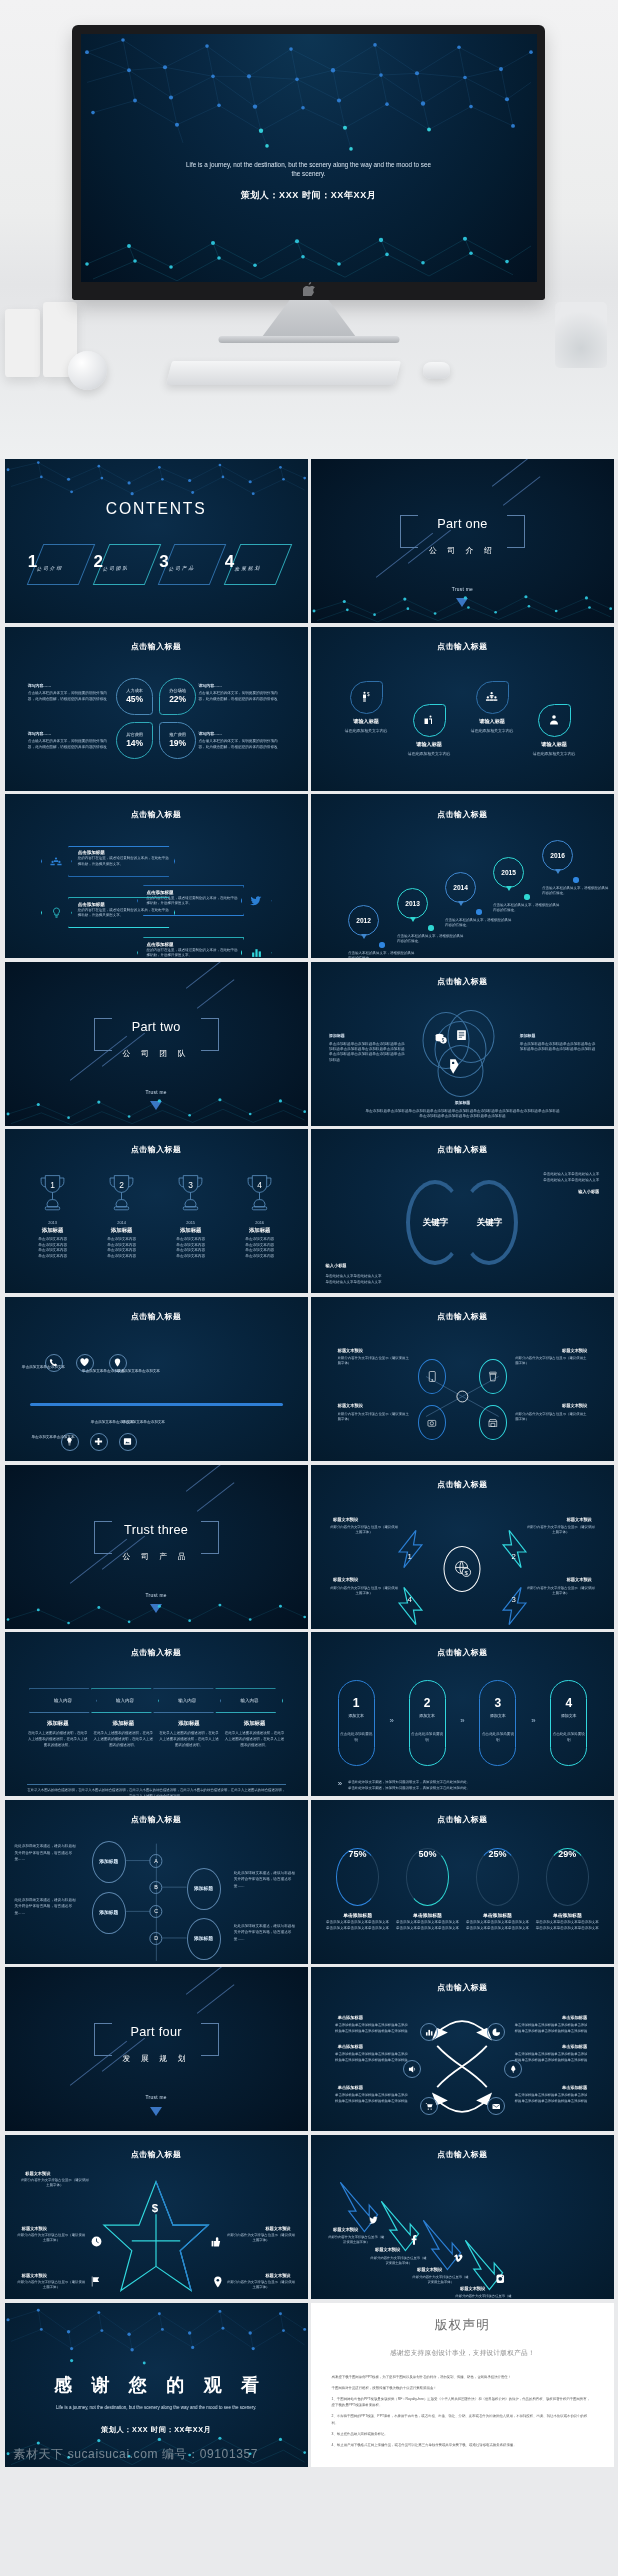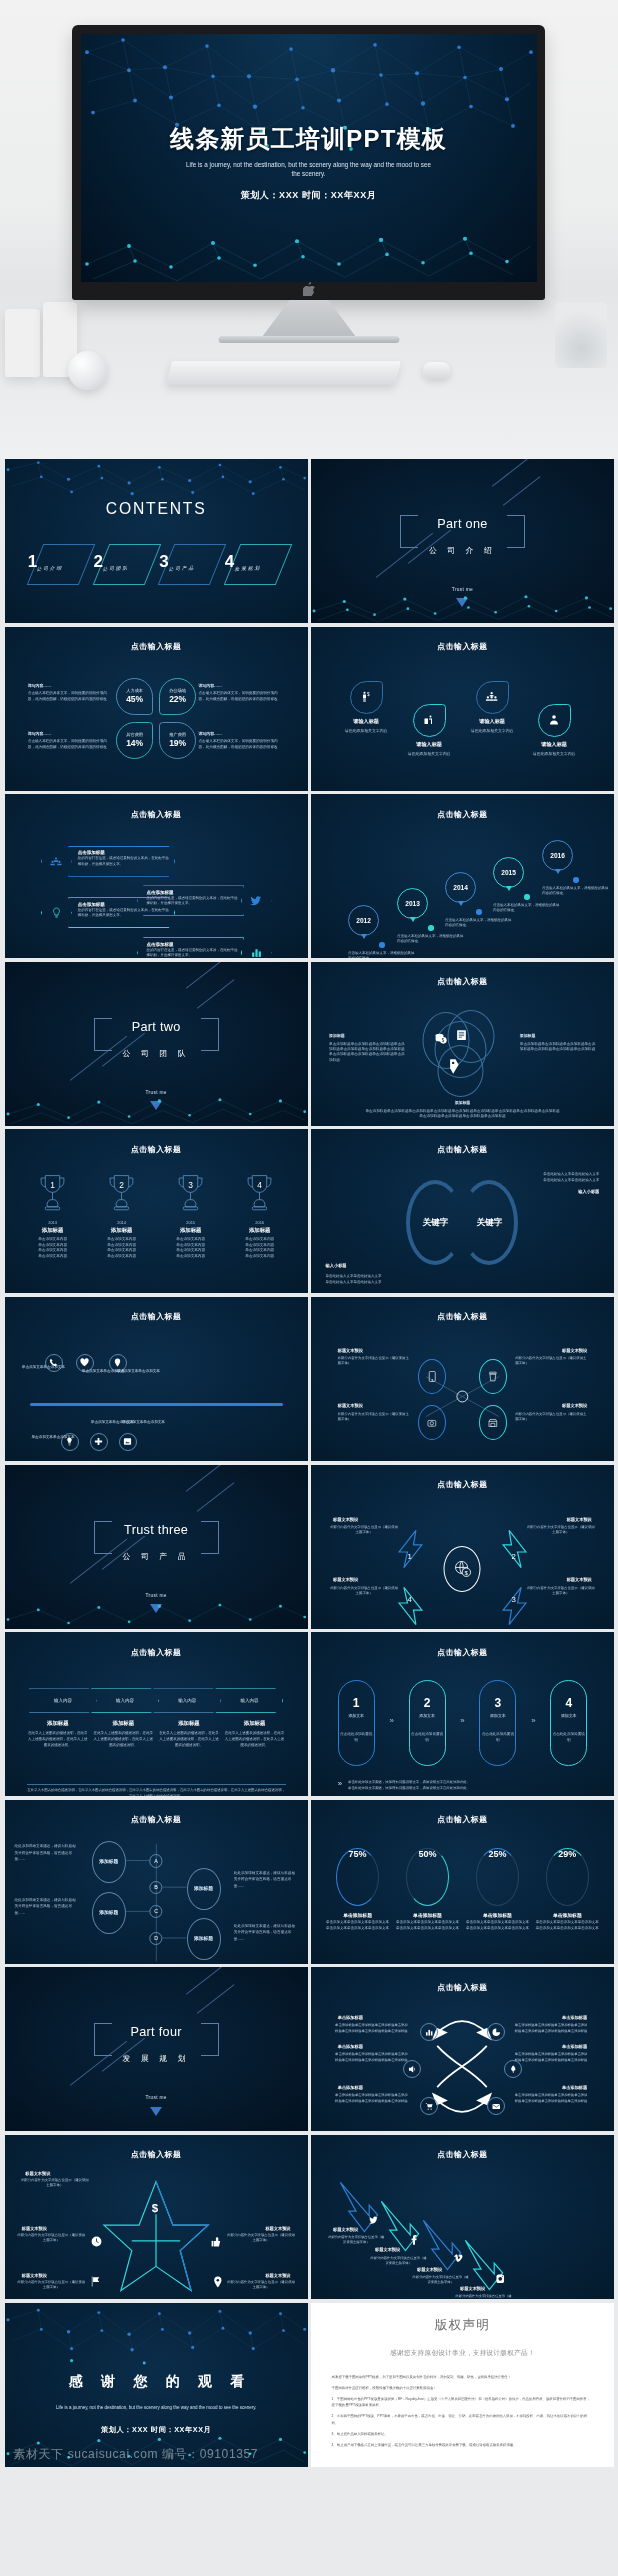--- a/index.html
+++ b/index.html
@@ -315,21 +315,21 @@
   .star-d { position:absolute; font-size:3.4px; color:#b6cadd; line-height:1.6; width:71px; }
 
   
   .rib-wrap { position:absolute; left:0; right:0; top:30px; height:136px; }
   .rib-t { position:absolute; font-size:4.2px; font-weight:bold; color:#fff; }
   .rib-d { position:absolute; font-size:3.3px; color:#b6cadd; line-height:1.6; width:59px; text-align:center; }
 
   
   .thanks-title {
     position:absolute; left:8px; right:0; top:70px; text-align:center;
-    font-size:14px; font-weight:bold; color:#fff; letter-spacing:7.2px;
+    font-size:18px; font-weight:bold; color:#fff; letter-spacing:7.2px;
   }
   .thanks-sub {
     position:absolute; left:16%; right:16%; top:101px; text-align:center;
     font-size:4.5px; color:#d0e0ef; line-height:1.7;
   }
   .thanks-meta {
     position:absolute; left:0; right:0; top:122px; text-align:center;
     font-size:7.2px; font-weight:bold; color:#fff; letter-spacing:0.6px;
   }
   .watermark {
@@ -405,21 +405,20 @@
           </g>
           <g fill="#36d6e0">
             <circle cx="300" cy="160" r="3.6"></circle>
               <circle cx="440" cy="155" r="3.4"></circle>
             <circle cx="310" cy="185" r="3"></circle>
               <circle cx="450" cy="190" r="3"></circle>
               <circle cx="580" cy="158" r="3.2"></circle>
           </g>
         </svg>
 
-        <div class="hero-title">线条新员工培训PPT模板</div>
         <div class="hero-sub">Life is a journey, not the destination, but the scenery along the way and the mood to see the scenery.</div>
         <div class="hero-meta">策划人：XXX    时间：XX年XX月</div>
 
         <svg class="net-bottom" style="height:72px" viewBox="0 0 760 120" preserveAspectRatio="none">
           <g stroke="#2aa7c8" stroke-width="0.6" opacity="0.5" fill="none">
             <path d="M10,90 L80,60 L150,95 L220,55 L290,92 L360,52 L430,90 L500,50 L570,88 L640,48 L710,86 L750,60"></path>
             <path d="M20,115 L90,85 L160,118 L230,80 L300,115 L370,78 L440,112 L510,74 L580,110 L650,72 L720,108"></path>
             <path d="M80,60 L90,85 M220,55 L230,80 M360,52 L370,78 M500,50 L510,74 M640,48 L650,72"></path>
           </g>
           <g fill="#2ec6dd">

